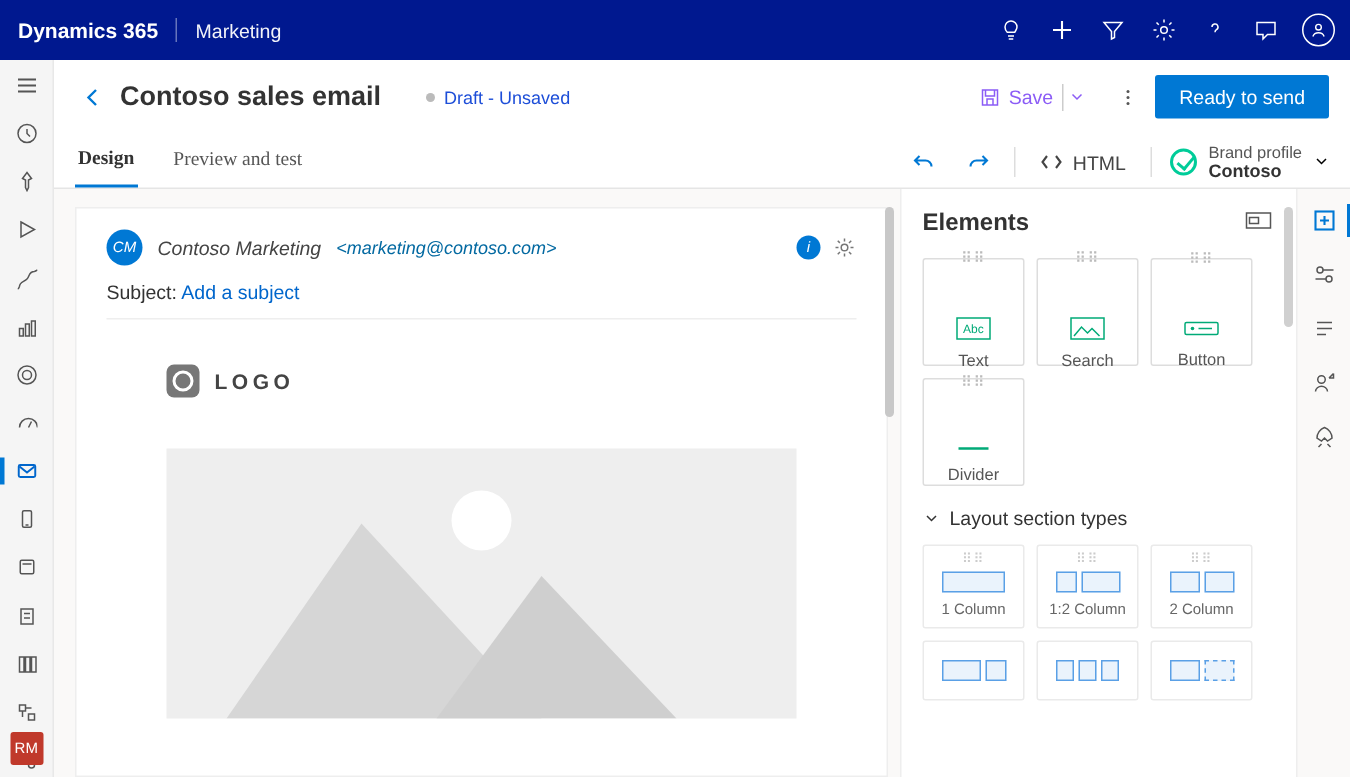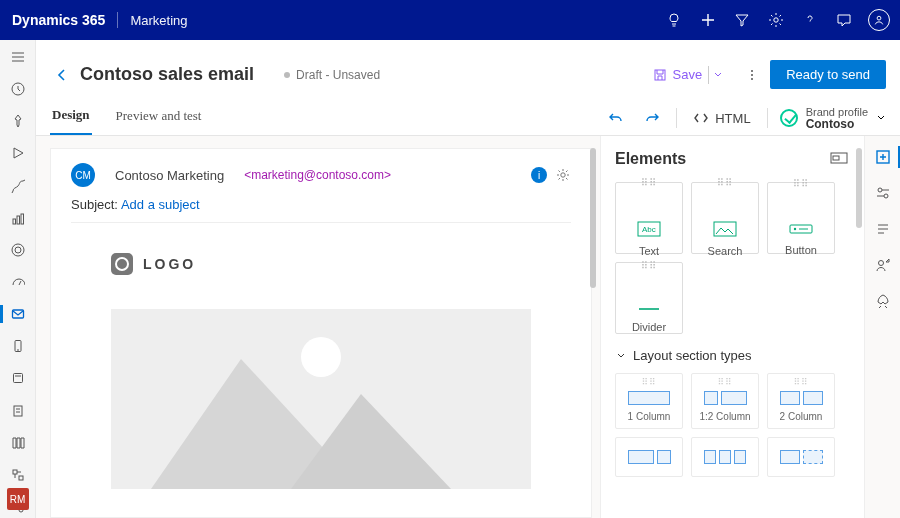--- a/index.html
+++ b/index.html
@@ -21,25 +21,25 @@
 
 .app-shell { display: flex; height: calc(518px - 40px); }
 .rail { width: 36px; background: #f5f5f5; border-right: 1px solid #e8e8e8; display: flex; flex-direction: column; align-items: center; padding-top: 6px; gap: 10px; position: relative; }
 .rail-icon { width: 24px; height: 24px; display: flex; align-items: center; justify-content: center; color: #555; cursor: pointer; }
 .rail-icon.sel { position: relative; color: #0066cc; }
 .rail-icon.sel::before { content:""; position:absolute; left:-6px; top:2px; bottom:2px; width:3px; background:#0078d4; }
 .rail-avatar { width: 22px; height: 22px; background: #c0392b; color: #fff; font-size: 10px; border-radius: 2px; display:flex; align-items:center; justify-content:center; position:absolute; bottom:8px; }
 
 
 .main { flex: 1; display:flex; flex-direction: column; position: relative; }
-.header { display:flex; align-items:center; padding: 20px 14px 6px 14px; }
+.header { display:flex; align-items:center; padding: 10px 14px 6px 14px; }
 .back { width: 24px; height: 24px; color: #0078d4; display:flex; align-items:center; justify-content:center; cursor:pointer; margin-right:6px; }
 .title { font-size: 18px; font-weight: 600; color: #333; }
 .status-dot { width:6px; height:6px; border-radius:50%; background:#bbb; margin: 0 6px 0 30px; }
-.status-text { font-size: 12px; color: #737373; }
+.status-text { font-size: 12px; color: #1d4ed8; }
 .header-actions { margin-left: auto; display:flex; align-items:center; gap:8px; }
 .save-btn { display:flex; align-items:center; gap:6px; font-size: 13px; color:#8b5cf6; padding:4px 8px; cursor:pointer; }
 .chev-split { width:18px; border-left:1px solid #ccc; display:flex; align-items:center; justify-content:center; height:18px; }
 .more-dots { width:20px; display:flex; align-items:center; justify-content:center; color:#555; cursor:pointer; }
 .primary-btn { background:#0078d4; color:#fff; font-size:13px; padding:7px 16px; border-radius:2px; cursor:pointer; }
 
 
 .tabs-row { display:flex; align-items:center; padding: 6px 14px 0 14px; border-bottom: 1px solid #e5e5e5; }
 .tab { font-size: 13px; color:#555; padding: 6px 2px 10px 2px; margin-right: 22px; cursor:pointer;font-family:Liberation Serif, serif; }
 .tab.active { color:#333; font-weight:600; border-bottom: 2px solid #0078d4; }
@@ -52,23 +52,23 @@
 .bp-badge { width:18px; height:18px; border-radius:50%; border:2px solid #0c9; position:relative; }
 .bp-badge::after { content:""; width:5px; height:9px; border-right:2px solid #0c9; border-bottom:2px solid #0c9; position:absolute; left:5px; top:1px; transform:rotate(40deg); }
 .bp-text { font-size:11px; line-height:12px; color:#555; }
 .bp-text b { font-size:12px; color:#333; font-weight:600; display:block; }
 
 
 .body { flex:1; display:flex; background:#faf9f8; overflow:hidden; }
 .canvas-wrap { flex:1; padding: 12px 8px 0 14px; overflow:hidden; position:relative; }
 .canvas-wrap::after { content:""; position:absolute; right:4px; top:12px; width:6px; height:140px; background:#c8c8c8; border-radius:3px; }
 .canvas { background:#fff; border:1px solid #eee; height: 100%; padding: 14px 20px; overflow:hidden; }
-.from-row { display:flex; align-items:center; gap:20px; font-size:13px; color:#444; }
+.from-row { display:flex; align-items:center; gap:10px; font-size:13px; color:#444;font-style:italic; }
 .avatar-sm { width:24px; height:24px; border-radius:50%; background:#0078d4; color:#fff; font-size:10px; display:flex; align-items:center; justify-content:center; }
-.from-email { color:#a21caf; font-size:12px; }
+.from-email { color:#0369a1; font-size:12px; }
 .from-row-right { margin-left:auto; display:flex; gap:8px; align-items:center; }
 .info-badge { width:16px; height:16px; border-radius:50%; background:#0078d4; color:#fff; font-size:10px; display:flex; align-items:center; justify-content:center; }
 .subject-row { font-size:13px; margin-top:10px; color:#333; padding-bottom:10px; border-bottom:1px solid #eee; }
 .subject-row a { color:#0066cc; text-decoration:none; cursor:pointer; }
 .email-body { padding-top: 30px; padding-left: 40px; padding-right: 40px; }
 .logo-row { display:flex; align-items:center; gap:10px; }
 .logo-square { width:22px; height:22px; border-radius:5px; background:#777; display:flex; align-items:center; justify-content:center; }
 .logo-square::after { content:""; width:10px; height:10px; border:2px solid #fff; border-radius:50%; }
 .logo-text { font-size:14px; font-weight:700; letter-spacing:3px; color:#444; }
 .hero { margin-top: 34px; height: 180px; background:#eee; position:relative; overflow:hidden; }

